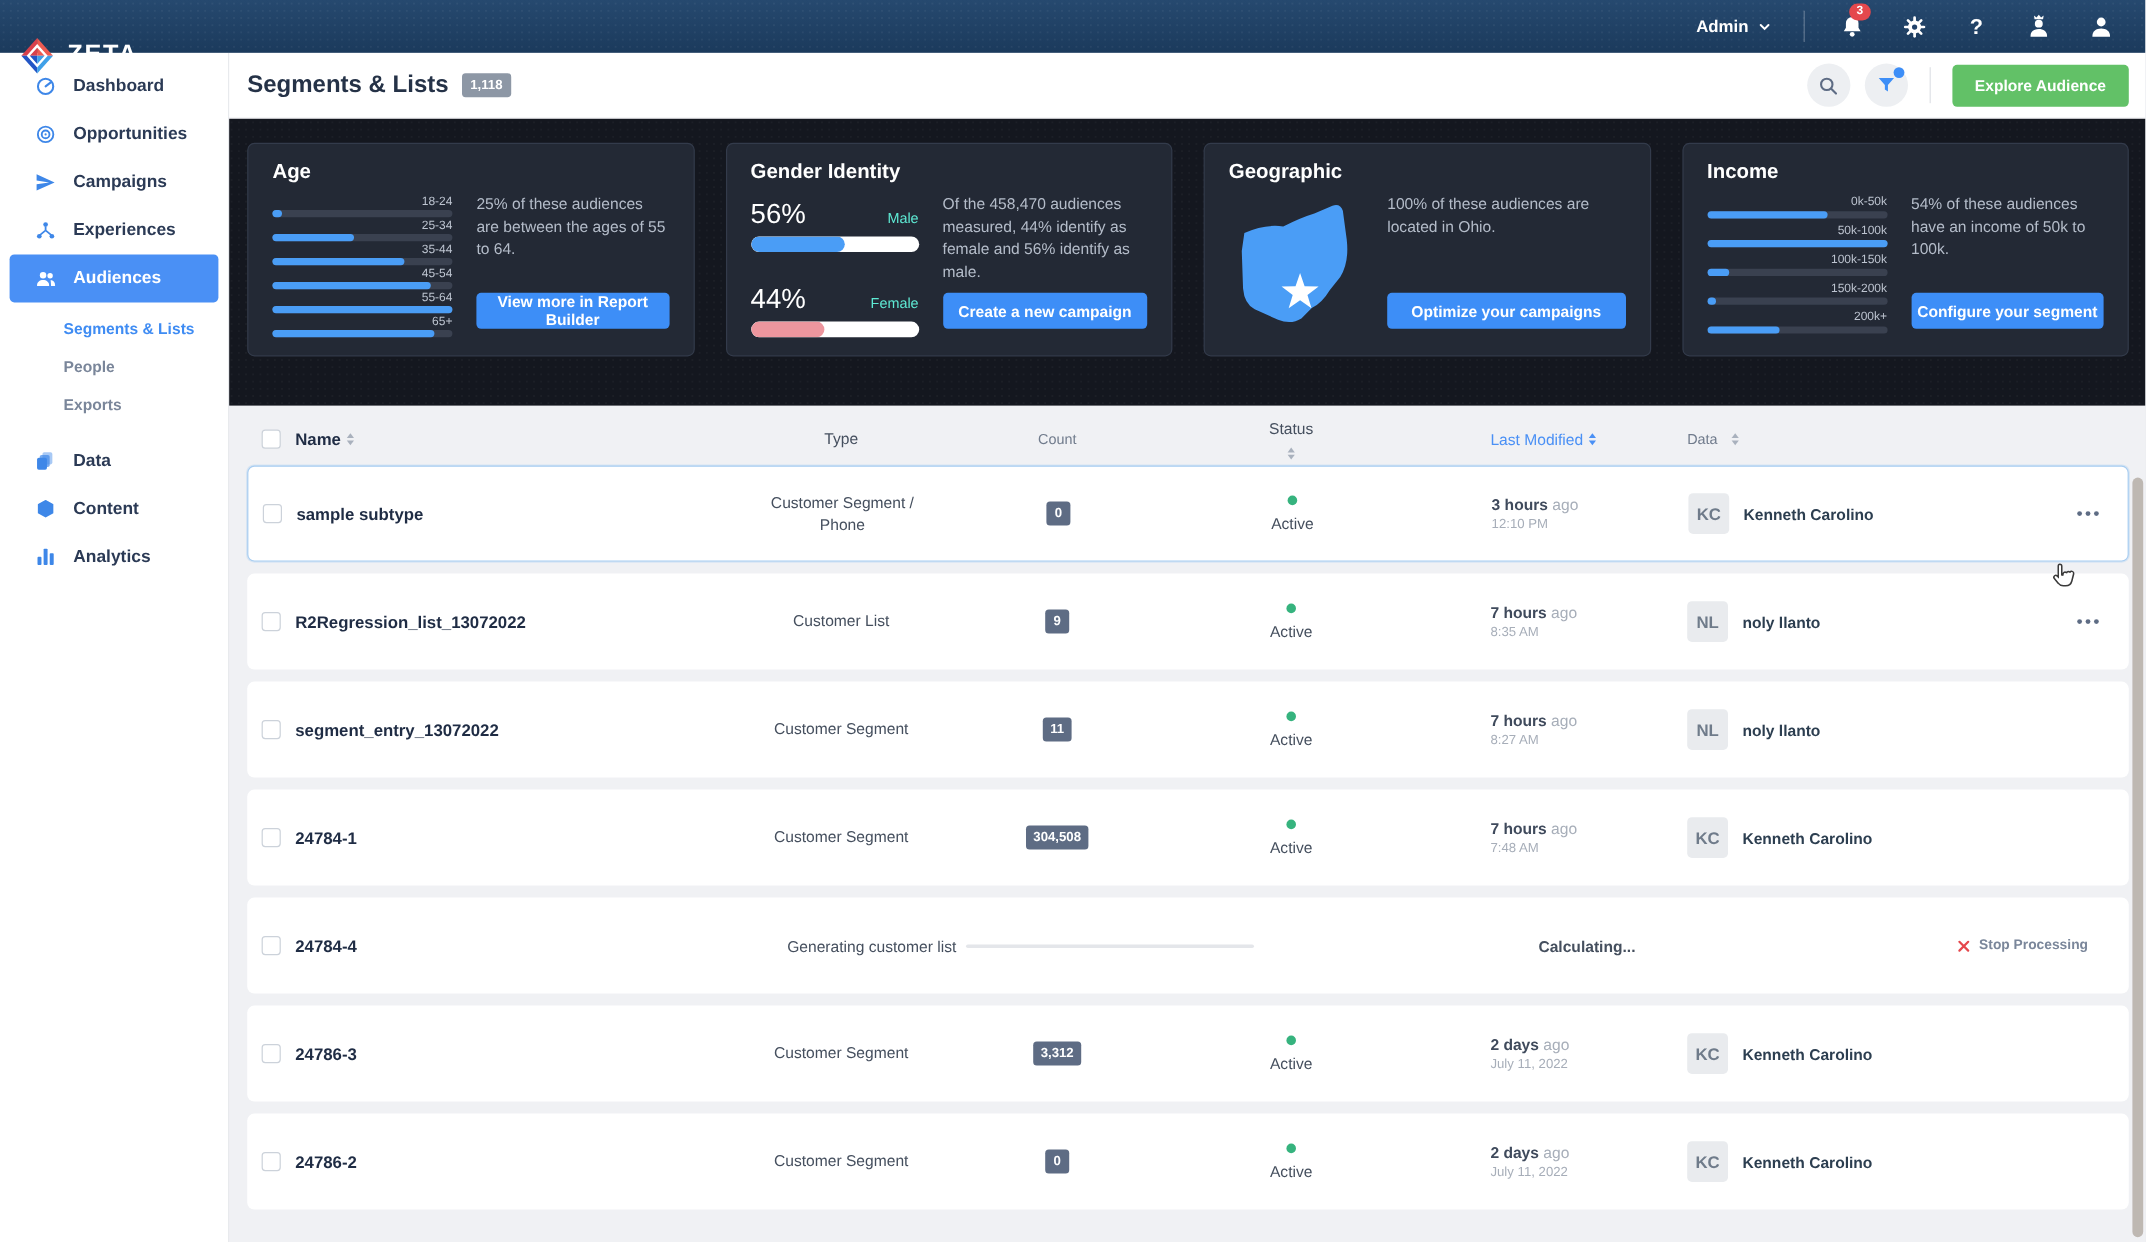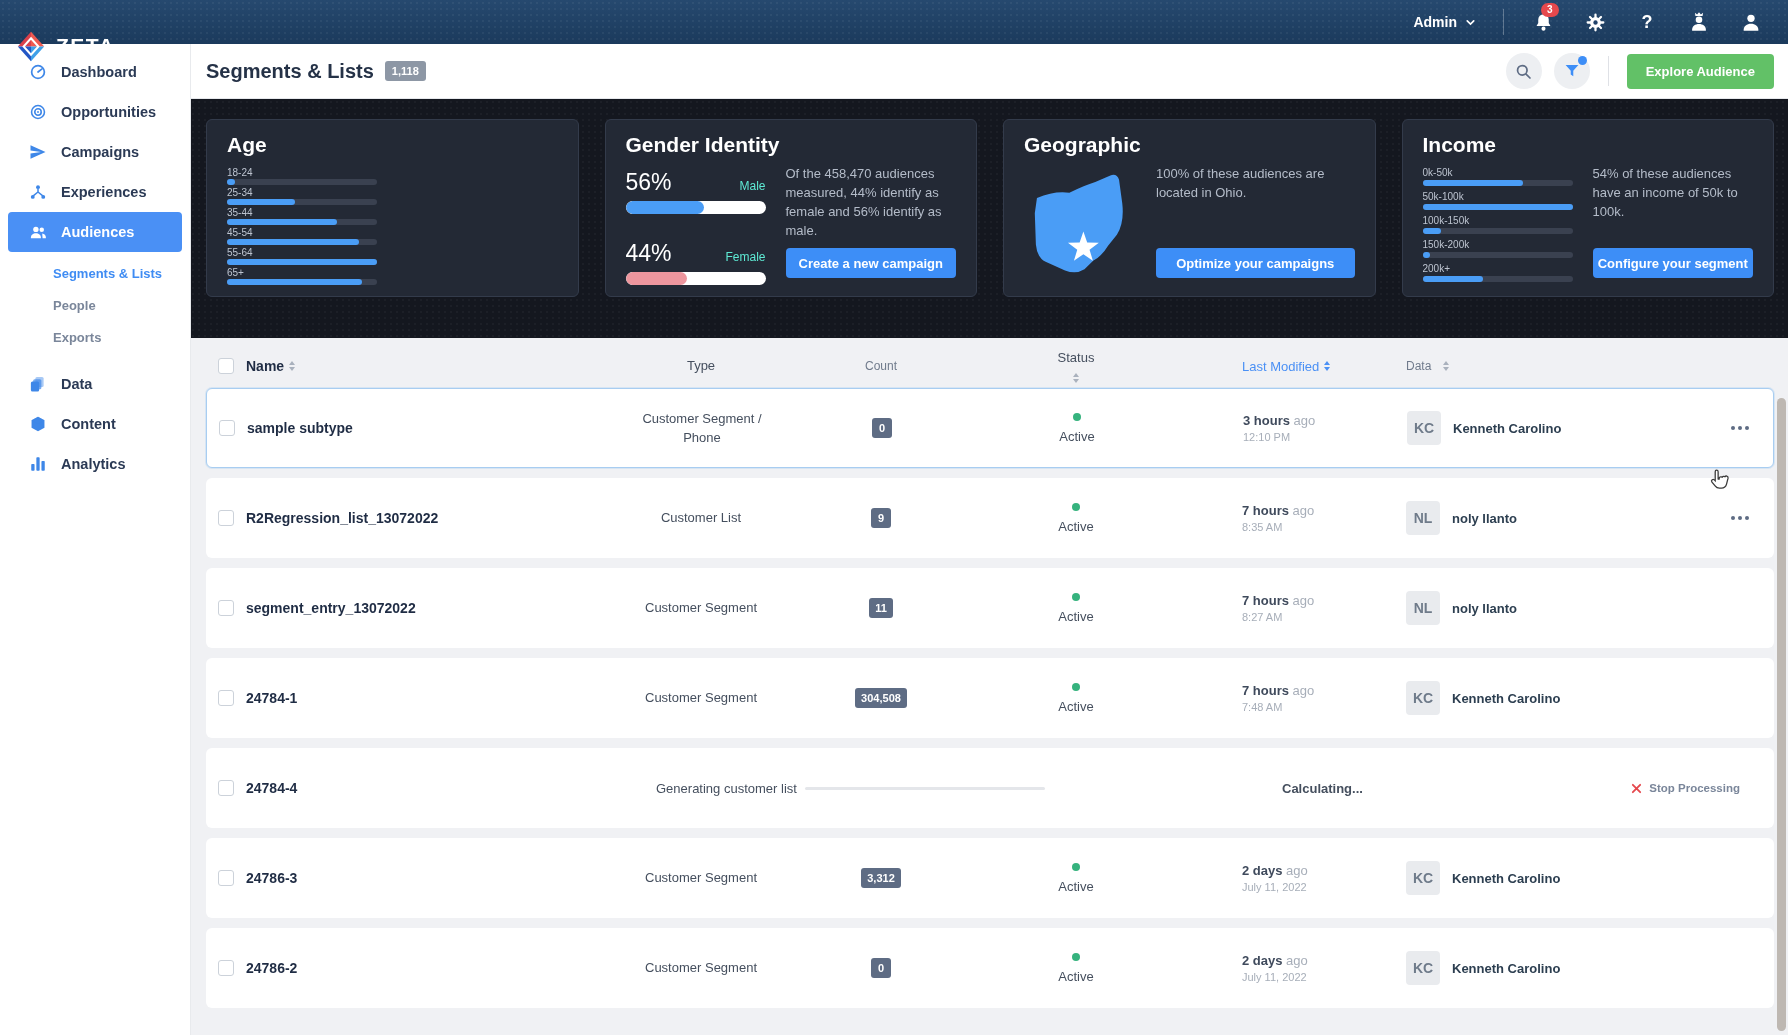--- a/index.html
+++ b/index.html
@@ -55,28 +55,28 @@
     background-image:radial-gradient(rgba(255,255,255,.035) 1px,transparent 1px);
     background-size:6px 6px; padding:10px 14px 19px 16px; height:239px; }
   .panel-head { display:flex; align-items:center; justify-content:space-between; height:22px; }
   .panel-title { color:#c7cdd8; font-size:14px; font-weight:600; }
   .panel-icons { display:flex; align-items:center; gap:16px; padding-right:8px; }
   .min-icon { width:14px; height:4px; background:#4a9df6; border-radius:1px; cursor:pointer; }
   .pop-icon { width:18px; height:18px; background:#9aa3ad; border-radius:3px; cursor:pointer;
     display:flex; align-items:center; justify-content:center; color:#222a38; font-size:13px; font-weight:700; line-height:1; }
   .cards { display:flex; gap:26px; margin-top:10px; }
   .card { flex:1; height:178px; background:#232935; border:1px solid #333b4b; border-radius:6px; padding:13px 20px 15px; }
-  .card-title { color:#fff; font-size:21px; font-weight:600; margin-bottom:8px; }
+  .card-title { color:#fff; font-size:17px; font-weight:600; margin-bottom:8px; }
   .card-body { display:flex; gap:20px; height:calc(100% - 35px); }
   .card-right { flex:1; display:flex; flex-direction:column; }
   .card-desc { color:#b4bcc9; font-size:13px; line-height:1.45; }
   .card-btn { margin-top:auto; align-self:stretch; background:#3d8ef7; color:#fff; border:none; border-radius:4px;
     font-family:inherit; font-size:13px; font-weight:700; height:30px; cursor:pointer; }
   .bars { width:150px; flex:none; padding-top:2px; }
-  .bar-row { margin-bottom:2px; }
+  .bar-row { margin-bottom:2px;text-align:right; }
   .bar-label { font-size:10px; line-height:1.1; color:#bdc4d0; margin-bottom:1px; }
   .bar-track { height:6px; background:#3a4150; border-radius:3px; }
   .bar-fill { height:6px; border-radius:3px; background:#4a9df6; }
   .income-bars .bar-row { margin-bottom:5px; }
   .income-bars .bar-label { margin-bottom:2px; }
   .gender-col { width:140px; flex:none; padding-top:4px; }
   .stat + .stat { margin-top:26px; }
   .stat-head { display:flex; align-items:baseline; justify-content:space-between; }
   .stat-pct { color:#fff; font-size:23px; font-weight:400; }
   .stat-label { color:#5eead4; font-size:12px; }
@@ -358,20 +358,24 @@
                     <div class="bar-fill" style="width:100%"></div>
                   </div>
                 </div>
                 <div class="bar-row">
                   <div class="bar-label">65+</div>
                   <div class="bar-track">
                     <div class="bar-fill" style="width:90%"></div>
                   </div>
                 </div>
               </div>
+            <div class="card-right">
+              <p class="card-desc">25% of these audiences are between the ages of 55 to 64.</p>
+              <button class="card-btn">View more in Report Builder</button>
+            </div>
           </div>
         </div>
 
         <div class="card">
           <div class="card-title">Gender Identity</div>
           <div class="card-body">
             <div class="gender-col">
               <div class="stat">
                 <div class="stat-head">
                   <span class="stat-pct">56%</span>

